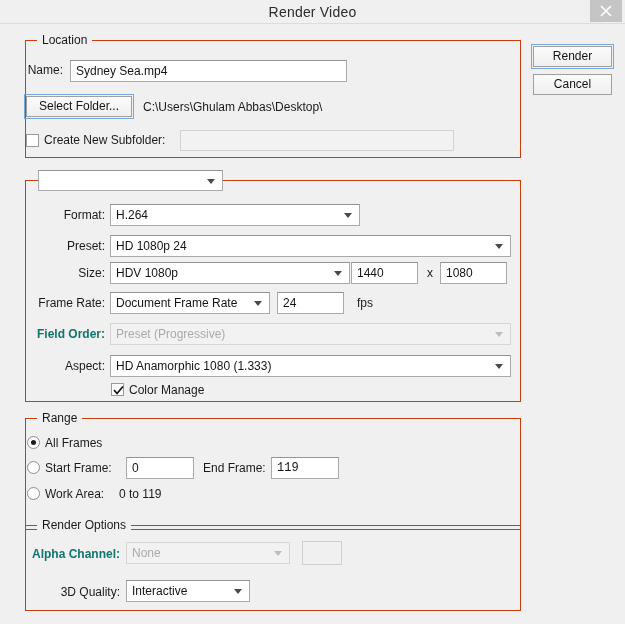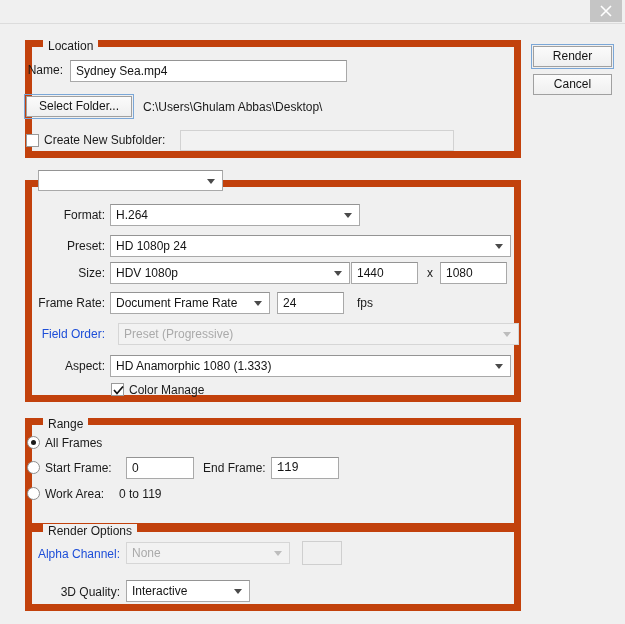--- a/index.html
+++ b/index.html
@@ -41,42 +41,42 @@
     right: 3px; top: 0;
     width: 32px; height: 22px;
     background: #c5c5c5;
     cursor: pointer;
   }
   .close-btn svg { position: absolute; left: 9px; top: 5px; }
 
   
   .group {
     position: absolute;
-    border: 7px solid #c2410c;
+    border: 1px solid #c2410c;
     box-sizing: border-box;
   }
   .group-label {
     position: absolute;
     top: -8px; left: 11px;
     background: #f0f0f0;
     padding: 0 5px;
     font-size: 12px;
     color: #1a1a1a;
     white-space: nowrap;
   }
 
   
   .lbl {
     position: absolute;
     font-size: 12px;
     color: #1a1a1a;
     white-space: nowrap;
     text-align: right;
   }
-  .lbl.disabled { color: #1d4ed8; }
+  .lbl.disabled { color: #0f766e; font-weight: bold; }
 
   .txt {
     position: absolute;
     box-sizing: border-box;
     background: #ffffff;
     border: 1px solid #a9a9a9;
     border-top-color: #949494;
     font-family: "Liberation Sans", sans-serif;
     font-size: 12px;
     color: #141414;
@@ -175,20 +175,21 @@
     position: absolute;
     font-size: 12px;
     color: #1a1a1a;
     white-space: nowrap;
   }
 </style>
 </head>
 <body>
 
 <div class="titlebar">
+  <div class="titlebar-title">Render Video</div>
   <div class="close-btn">
     <svg width="14" height="12" viewBox="0 0 14 12">
       <path d="M2 1 L12 11 M12 1 L2 11" stroke="#ffffff" stroke-width="1.6" fill="none"></path>
     </svg>
   </div>
 </div>
 
 <div class="btn focused" style="left:533px; top:46px; width:79px; height:21px; line-height:19px;">Render</div>
 <div class="btn" style="left:533px; top:74px; width:79px; height:21px; line-height:19px;">Cancel</div>
 
@@ -235,21 +236,21 @@
 
 <span class="lbl" style="left:20px; top:296px; width:85px;">Frame Rate:</span>
 <div class="sel" style="left:110px; top:292px; width:160px; height:22px; line-height:20px;">
   <span>Document Frame Rate</span>
   <span class="chev"></span>
 </div>
 <div class="txt" style="left:277px; top:292px; width:67px; height:22px; line-height:20px;">24</div>
 <span class="plain" style="left:357px; top:296px;">fps</span>
 
 <span class="lbl disabled" style="left:20px; top:327px; width:85px;">Field Order:</span>
-<div class="sel disabled" style="left:110px; top:323px; width:401px; height:22px; line-height:20px;margin-left:8px;">
+<div class="sel disabled" style="left:110px; top:323px; width:401px; height:22px; line-height:20px;">
   <span>Preset (Progressive)</span>
   <span class="chev"></span>
 </div>
 
 <span class="lbl" style="left:20px; top:359px; width:85px;">Aspect:</span>
 <div class="sel" style="left:110px; top:355px; width:401px; height:22px; line-height:20px;">
   <span>HD Anamorphic 1080 (1.333)</span>
   <span class="chev"></span>
 </div>
 

